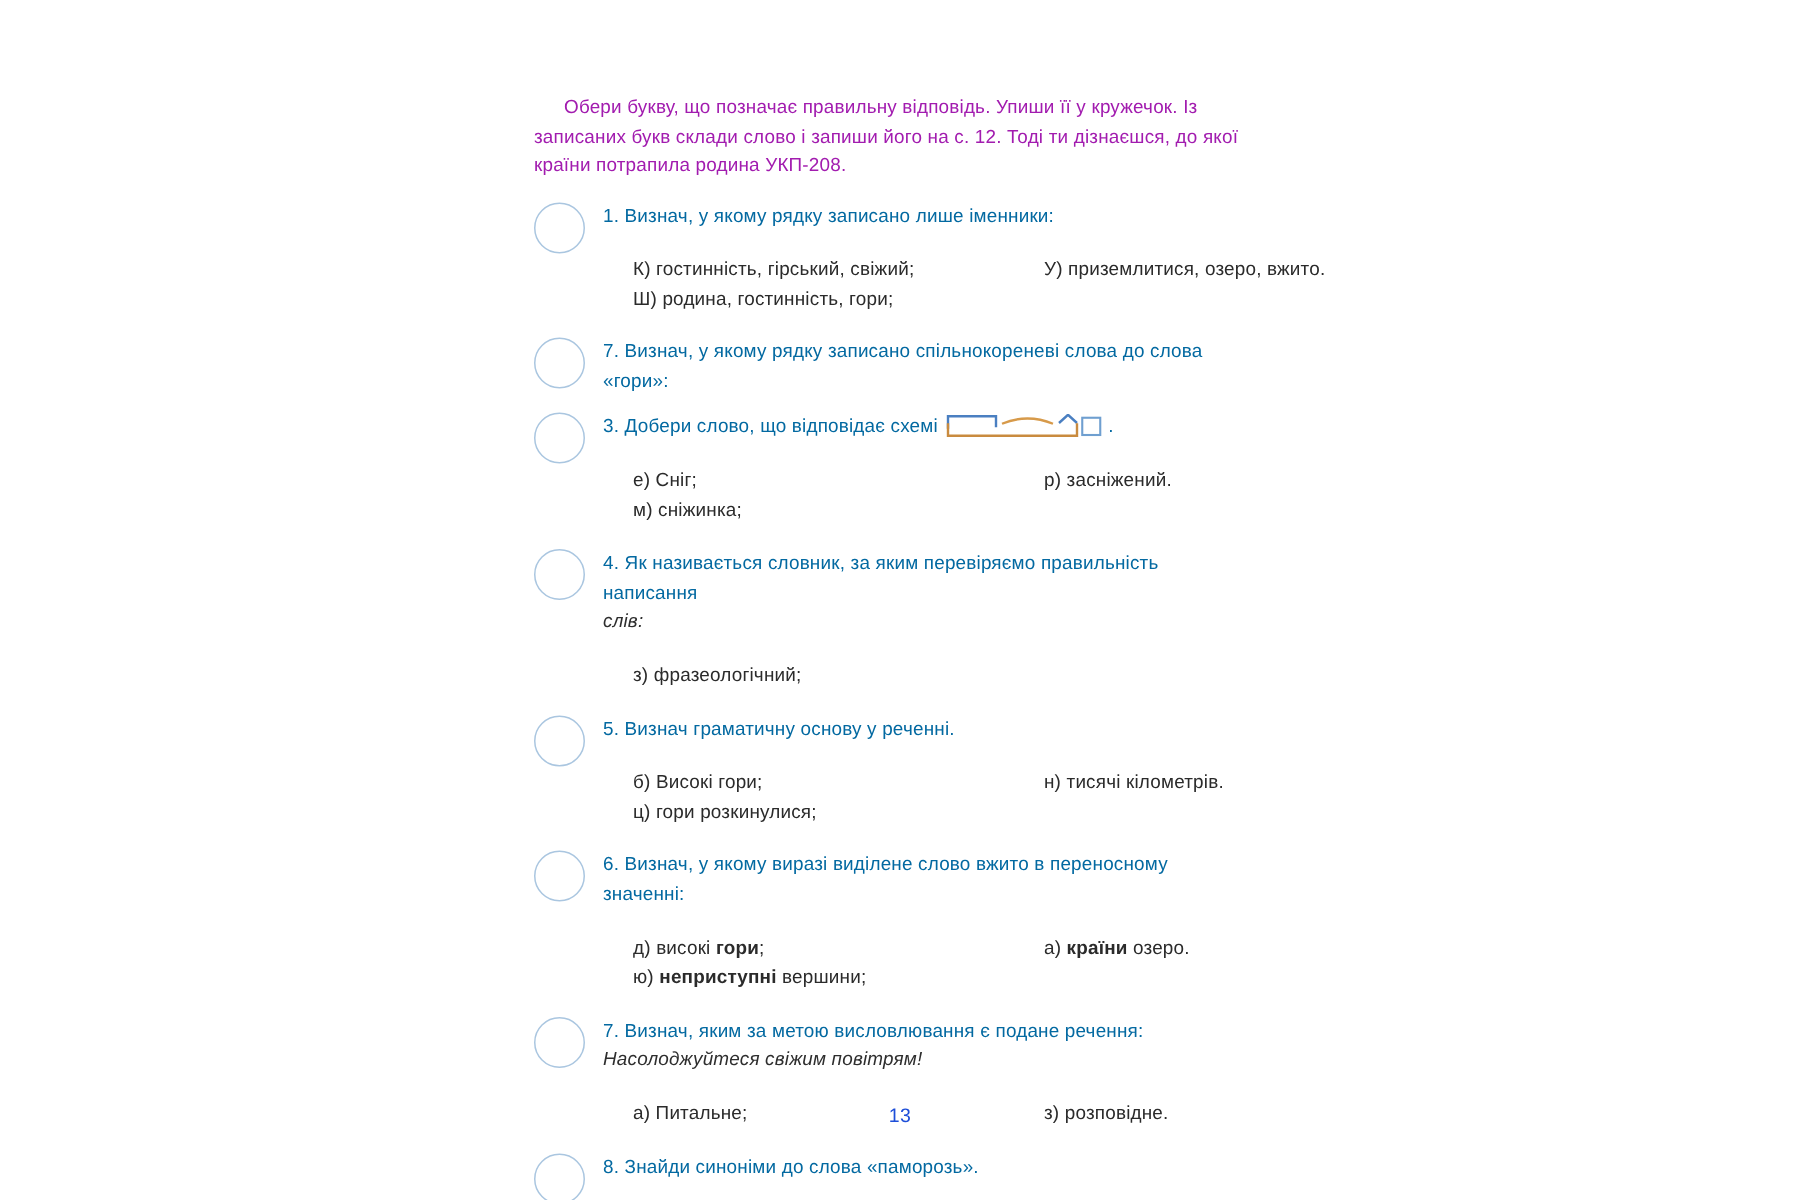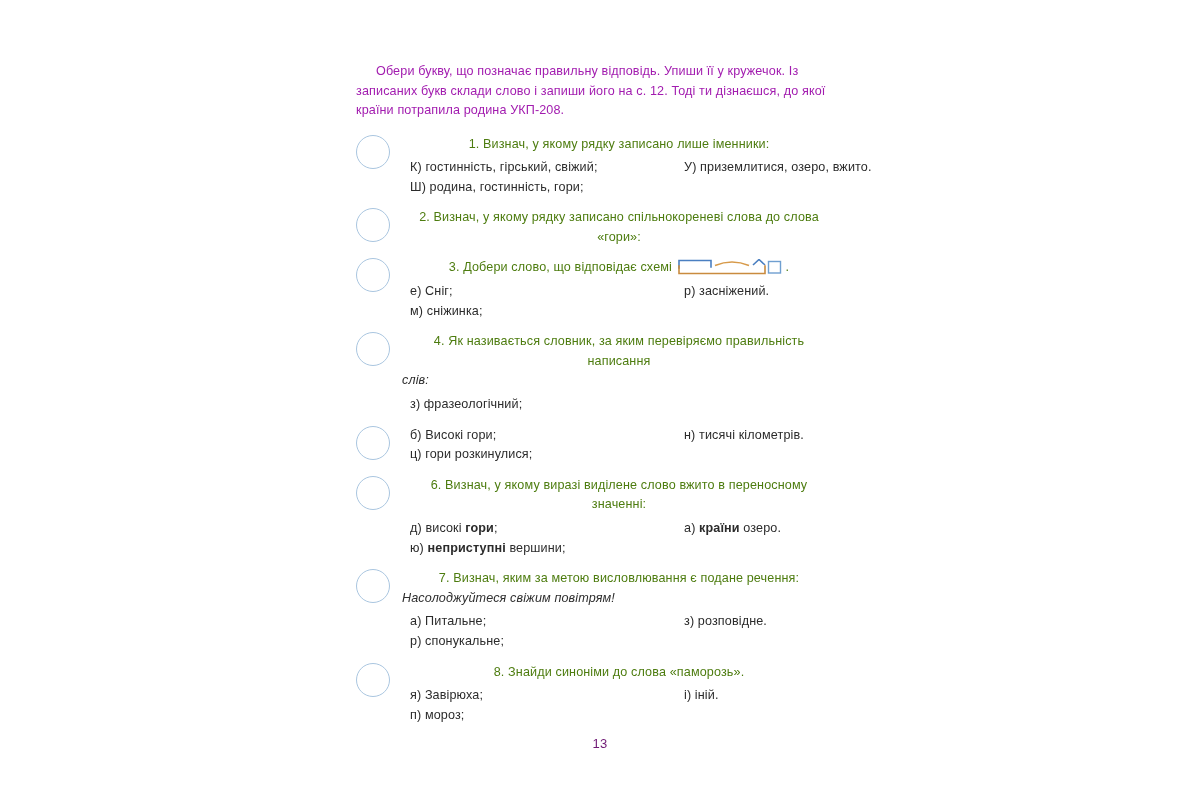--- a/index.html
+++ b/index.html
@@ -56,36 +56,35 @@
     width: 34px;
     height: 34px;
     border: 1.4px solid #aac6e0;
     border-radius: 50%;
     box-sizing: border-box;
     background: transparent;
   }
   .q-text {
     font-size: 12.6px;
     line-height: 19.6px;
-    color: #4d7c0f;
+    color: #0369a1;
     margin: 0;
     letter-spacing: 0.01em;
-    text-align: center;
   }
   .q-sub {
     font-size: 12.6px;
     line-height: 19.6px;
     color: #2e2e2e;
     margin: 0;
     letter-spacing: 0.01em;
     font-style: italic;
   }
   .opts {
     position: relative;
-    margin: 4px;
+    margin: 16px;
     padding: 0;
   }
   .opt-row {
     position: relative;
     height: 19.6px;
     line-height: 19.6px;
     font-size: 12.6px;
     letter-spacing: 0.01em;
   }
   .opt-left {
@@ -120,21 +119,21 @@
   .scheme svg { display: block; }
 
   
   .page-num {
     position: absolute;
     left: 0;
     top: 736px;
     width: 1200px;
     text-align: center;
     font-size: 13px;
-    color: #701a75;
+    color: #1d4ed8;
     letter-spacing: 0.02em;
   }
 </style>
 </head>
 <body>
 
 <div class="page">
   <div class="content">
 
     <p class="intro">Обери букву, що позначає правильну відповідь. Упиши її у кружечок. Із записаних букв склади слово і запиши його на с. 12. Тоді ти дізнаєшся, до якої країни потрапила родина УКП-208.</p>
@@ -150,21 +149,21 @@
             <span class="opt-right">У) приземлитися, озеро, вжито.</span>
           </div>
           <div class="opt-row">
             <span class="opt-full">Ш) родина, гостинність, гори;</span>
           </div>
         </div>
       </div>
 
       <div class="q">
         <div class="bubble"></div>
-        <p class="q-text">2. Визнач, у якому рядку записано спільнокореневі слова до слова «гори»:</p>
+        <p class="q-text">7. Визнач, у якому рядку записано спільнокореневі слова до слова «гори»:</p>
       </div>
 
       <div class="q">
         <div class="bubble"></div>
         <p class="q-text"><span>3. Добери слово, що відповідає схемі </span><span class="scheme"><svg width="108" height="16" viewBox="0 0 108 16">
                 <path d="M2 1.5 L2 9 M2 1.5 L34 1.5 L34 8" stroke="#4a7fc1" stroke-width="1.6" fill="none" stroke-linecap="square"></path>
                 <path d="M38 6.5 Q55 -0.5 72 6.5" stroke="#d79a4a" stroke-width="1.6" fill="none"></path>
                 <path d="M76 6 L82 0.5 L88 6" stroke="#4a7fc1" stroke-width="1.6" fill="none"></path>
                 <rect x="91.5" y="2.5" width="12" height="11.5" stroke="#6f9fd0" stroke-width="1.4" fill="none"></rect>
                 <path d="M2 7 L2 14.5 L88 14.5 L88 7" stroke="#c98b3f" stroke-width="1.6" fill="none" stroke-linecap="square"></path>
@@ -186,20 +185,21 @@
         <p class="q-sub">слів:</p>
         <div class="opts">
           <div class="opt-row">
             <span class="opt-full">з) фразеологічний;</span>
           </div>
         </div>
       </div>
 
       <div class="q">
         <div class="bubble"></div>
+        <p class="q-text">5. Визнач граматичну основу у реченні.</p>
         <div class="opts">
           <div class="opt-row">
             <span class="opt-left">б) Високі гори;</span>
             <span class="opt-right">н) тисячі кілометрів.</span>
           </div>
           <div class="opt-row">
             <span class="opt-full">ц) гори розкинулися;</span>
           </div>
         </div>
       </div>
@@ -220,23 +220,20 @@
 
       <div class="q">
         <div class="bubble"></div>
         <p class="q-text">7. Визнач, яким за метою висловлювання є подане речення:</p>
         <p class="q-sub">Насолоджуйтеся свіжим повітрям!</p>
         <div class="opts">
           <div class="opt-row">
             <span class="opt-left">а) Питальне;</span>
             <span class="opt-right">з) розповідне.</span>
           </div>
-          <div class="opt-row">
-            <span class="opt-full">р) спонукальне;</span>
-          </div>
         </div>
       </div>
 
       <div class="q">
         <div class="bubble"></div>
         <p class="q-text">8. Знайди синоніми до слова «паморозь».</p>
         <div class="opts">
           <div class="opt-row">
             <span class="opt-left">я) Завірюха;</span>
             <span class="opt-right">і) іній.</span>

